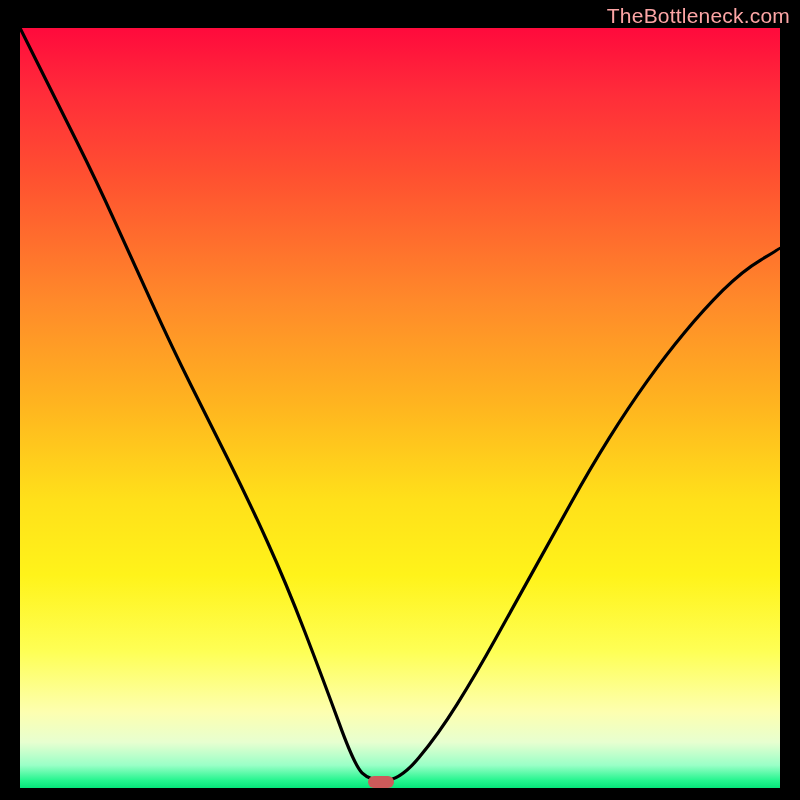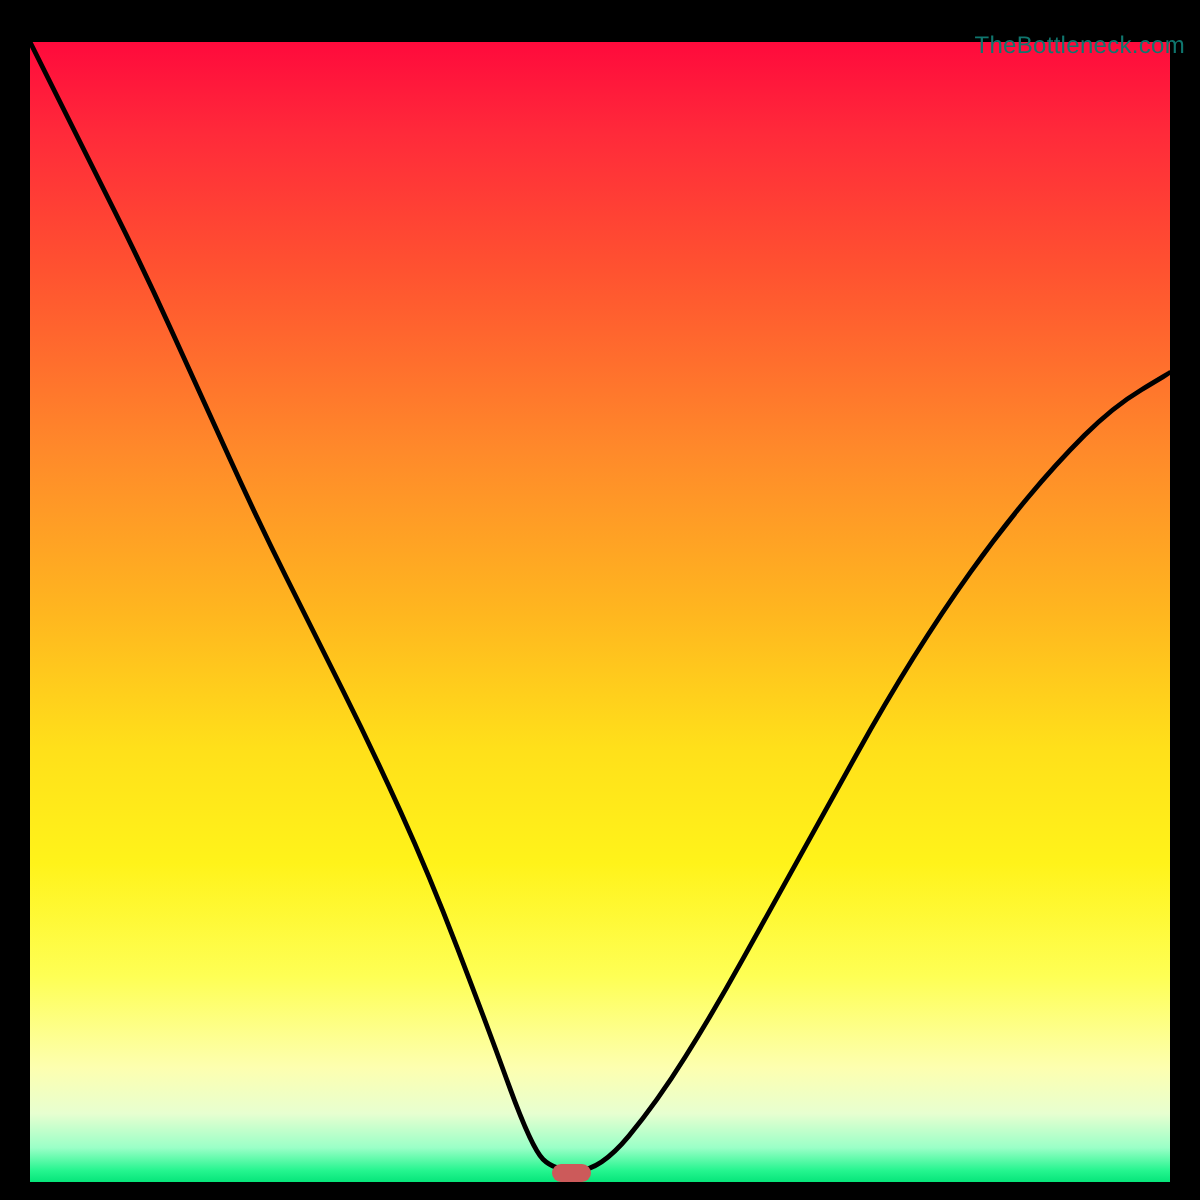--- a/index.html
+++ b/index.html
@@ -14,26 +14,25 @@
   .stage {
     position: relative;
     width: 800px;
     height: 800px;
     background: #000;
   }
   .watermark {
     position: absolute;
     top: 4px;
     right: 10px;
-    color: #0f766e;
-    font-size: 16px;
+    color: #fca5a5;
+    font-size: 21px;
     font-weight: 500;
     letter-spacing: 0.2px;
     z-index: 5;
-    margin-top: 18px;
   }
   .plot {
     position: absolute;
     left: 20px;
     top: 28px;
     width: 760px;
     height: 760px;
     overflow: hidden;
   }
   .gradient {

